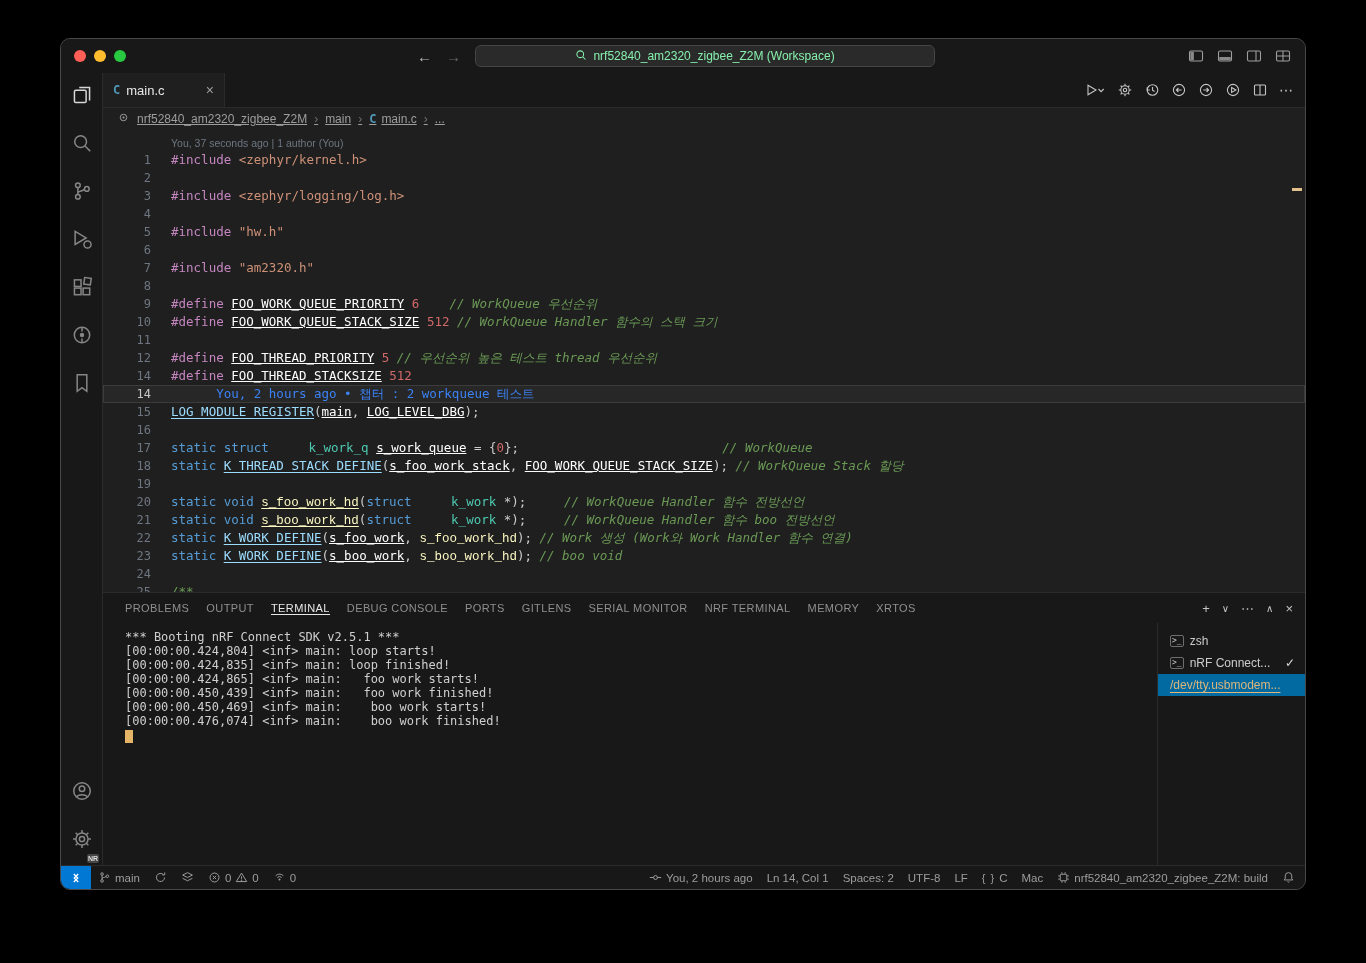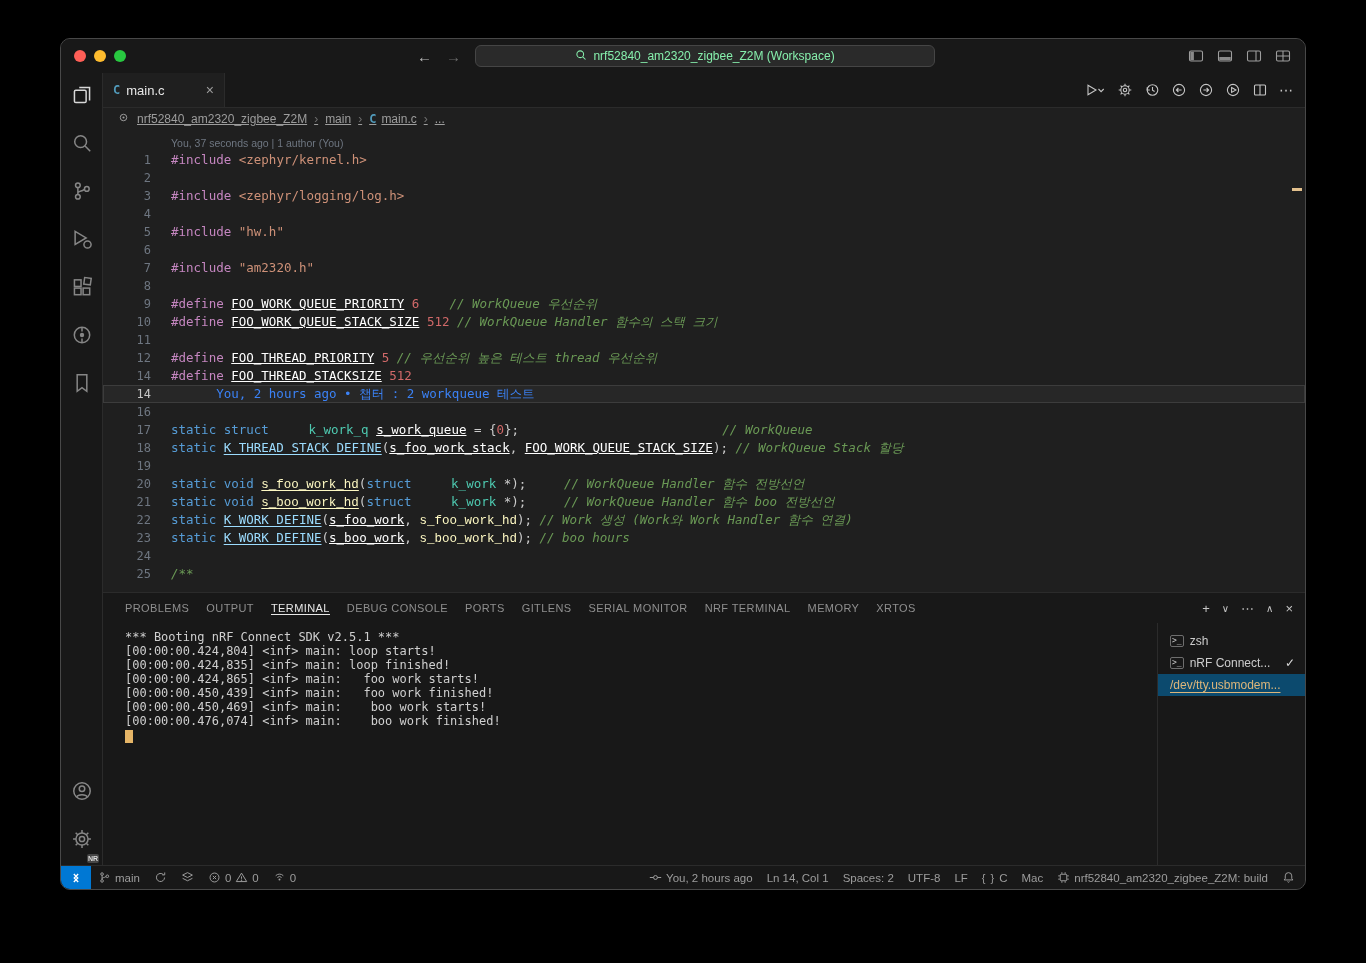--- a/index.html
+++ b/index.html
@@ -69,21 +69,21 @@
   .panel-tab.active { color:#e7e7e7; border-bottom-color:#e7e7e7; }
   .panel-actions { margin-left:auto; display:flex; align-items:center; gap:12px; color:#c5c5c5; font-size:13px; }
   .panel-body { flex:1; display:flex; min-height:0; }
   .terminal { flex:1; padding:7px 0 0 22px; font-family:"DejaVu Sans Mono", monospace; font-size:12px; line-height:14px; color:#cfcfcf; overflow:hidden; }
   .term-line { height:14px; white-space:pre; }
   .cursor-block { display:inline-block; width:8px; height:13px; background:#e5b567; vertical-align:middle; margin-top:1px; }
   .terminal-side { flex:0 0 148px; border-left:1px solid #2b2b2b; padding-top:7px; font-size:12px; color:#cccccc; }
   .term-row { height:22px; display:flex; align-items:center; gap:6px; padding:0 10px 0 12px; }
   .term-ico { font-family:"DejaVu Sans Mono", monospace; font-size:8px; border:1px solid #6e6e6e; border-radius:2px; padding:0 1px; line-height:10px; color:#c5c5c5; }
   .term-row .check { margin-left:auto; color:#d5d5d5; }
-  .term-row.selected { background:#0c4a6e; }
+  .term-row.selected { background:#0369a1; }
   .term-row.selected .label { color:#ddb67a; text-decoration:underline; text-underline-offset:3px; }
   
   .statusbar { height:24px; background:#181818; border-top:1px solid #2b2b2b; display:flex; align-items:center; font-size:11.5px; color:#9d9d9d; flex:0 0 auto; }
   .sb-remote { height:100%; width:30px; background:#0078d4; color:#fff; display:flex; align-items:center; justify-content:center; }
   .sb-item { display:flex; align-items:center; gap:4px; padding:0 7px; height:100%; }
   .sb-item svg { display:block; }
   .sb-right { margin-left:auto; display:flex; align-items:center; height:100%; }
   .sb-braces { font-size:11px; letter-spacing:1px; }
 </style>
 </head>
@@ -340,20 +340,24 @@
             </div>
             <div class="code-line">
               <span class="gutter">14</span>
               <span class="line-content"><span class="tk-pp">#define</span><span class="tk-pl"> </span><span class="tk-id">FOO_THREAD_STACKSIZE</span><span class="tk-pl"> </span><span class="tk-num">512</span></span>
             </div>
             <div class="code-line current">
               <span class="gutter">14</span>
               <span class="line-content"><span class="tk-gl">      You, 2 hours ago • 챕터 : 2 workqueue 테스트</span></span>
             </div>
             <div class="code-line">
+              <span class="gutter">15</span>
+              <span class="line-content"><span class="tk-mc tk-u">LOG_MODULE_REGISTER</span><span class="tk-pl">(</span><span class="tk-id">main</span><span class="tk-pl">, </span><span class="tk-id">LOG_LEVEL_DBG</span><span class="tk-pl">);</span></span>
+            </div>
+            <div class="code-line">
               <span class="gutter">16</span>
               <span class="line-content"></span>
             </div>
             <div class="code-line">
               <span class="gutter">17</span>
               <span class="line-content"><span class="tk-kw">static</span><span class="tk-pl"> </span><span class="tk-kw">struct</span><span class="tk-pl"> </span><span class="tk-ty">k_work_q</span><span class="tk-pl"> </span><span class="tk-id">s_work_queue</span><span class="tk-pl"> = {</span><span class="tk-num">0</span><span class="tk-pl">};                           </span><span class="tk-cm">// WorkQueue</span></span>
             </div>
             <div class="code-line">
               <span class="gutter">18</span>
               <span class="line-content"><span class="tk-kw">static</span><span class="tk-pl"> </span><span class="tk-mc tk-u">K_THREAD_STACK_DEFINE</span><span class="tk-pl">(</span><span class="tk-id">s_foo_work_stack</span><span class="tk-pl">, </span><span class="tk-id">FOO_WORK_QUEUE_STACK_SIZE</span><span class="tk-pl">); </span><span class="tk-cm">// WorkQueue Stack 할당</span></span>
@@ -369,21 +373,21 @@
             <div class="code-line">
               <span class="gutter">21</span>
               <span class="line-content"><span class="tk-kw">static</span><span class="tk-pl"> </span><span class="tk-kw">void</span><span class="tk-pl"> </span><span class="tk-fn tk-u">s_boo_work_hd</span><span class="tk-pl">(</span><span class="tk-kw">struct</span><span class="tk-pl"> </span><span class="tk-ty">k_work</span><span class="tk-pl"> *);     </span><span class="tk-cm">// WorkQueue Handler 함수 boo 전방선언</span></span>
             </div>
             <div class="code-line">
               <span class="gutter">22</span>
               <span class="line-content"><span class="tk-kw">static</span><span class="tk-pl"> </span><span class="tk-mc tk-u">K_WORK_DEFINE</span><span class="tk-pl">(</span><span class="tk-id">s_foo_work</span><span class="tk-pl">, </span><span class="tk-fn">s_foo_work_hd</span><span class="tk-pl">); </span><span class="tk-cm">// Work 생성 (Work와 Work Handler 함수 연결)</span></span>
             </div>
             <div class="code-line">
               <span class="gutter">23</span>
-              <span class="line-content"><span class="tk-kw">static</span><span class="tk-pl"> </span><span class="tk-mc tk-u">K_WORK_DEFINE</span><span class="tk-pl">(</span><span class="tk-id">s_boo_work</span><span class="tk-pl">, </span><span class="tk-fn">s_boo_work_hd</span><span class="tk-pl">); </span><span class="tk-cm">// boo hours</span></span>
+              <span class="line-content"><span class="tk-kw">static</span><span class="tk-pl"> </span><span class="tk-mc tk-u">K_WORK_DEFINE</span><span class="tk-pl">(</span><span class="tk-id">s_boo_work</span><span class="tk-pl">, </span><span class="tk-fn">s_boo_work_hd</span><span class="tk-pl">); </span><span class="tk-cm">// boo void</span></span>
             </div>
             <div class="code-line">
               <span class="gutter">24</span>
               <span class="line-content"></span>
             </div>
             <div class="code-line">
               <span class="gutter">25</span>
               <span class="line-content"><span class="tk-cm">/**</span></span>
             </div>
           </div>

